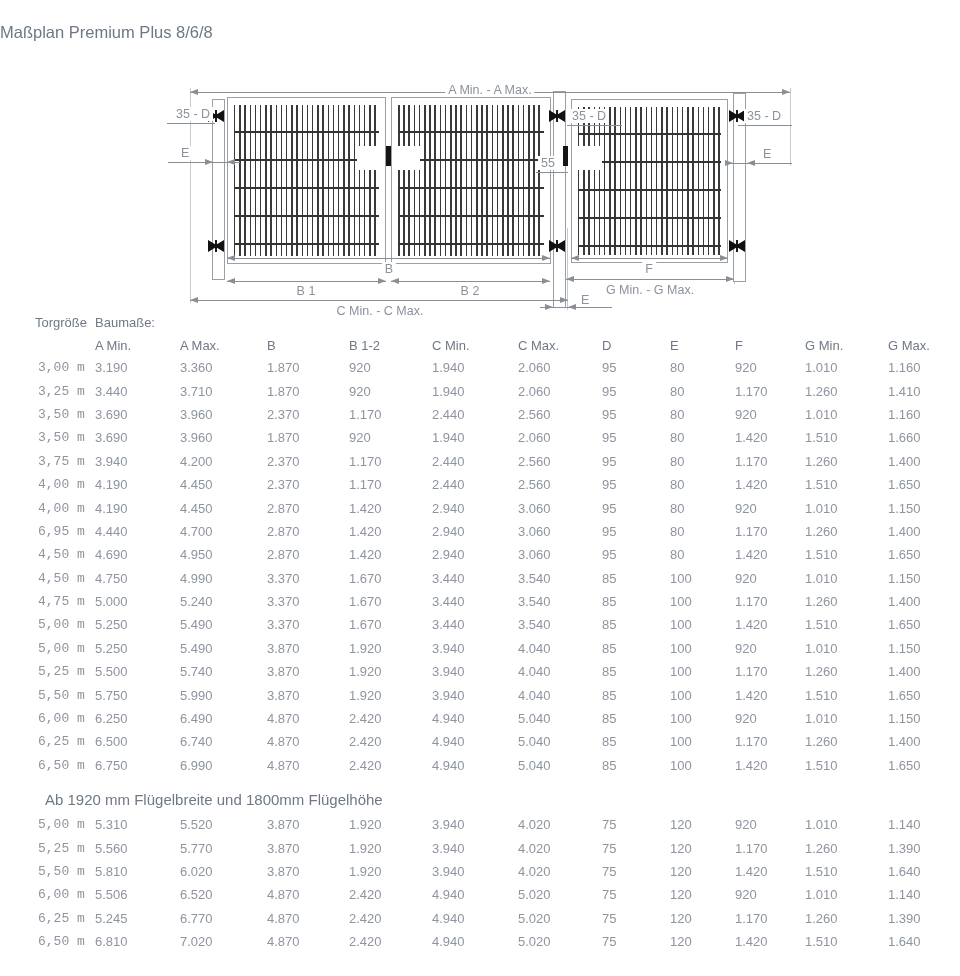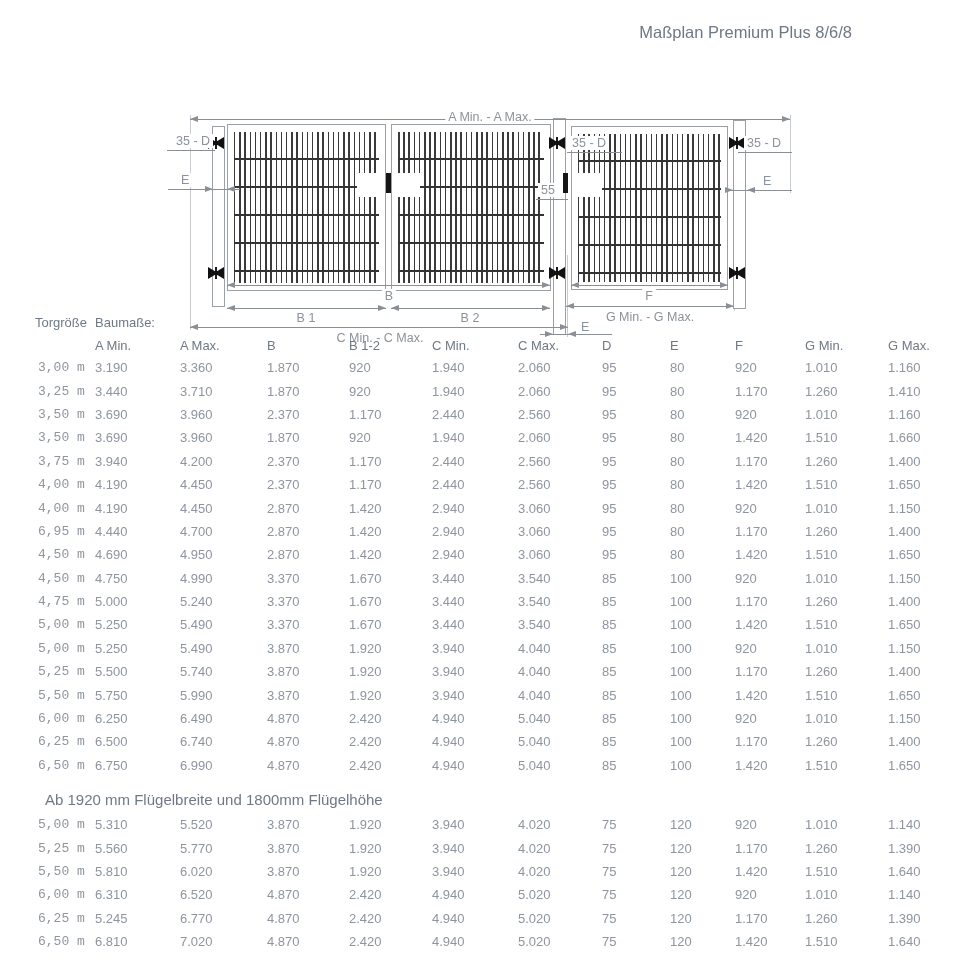--- a/index.html
+++ b/index.html
@@ -1,21 +1,21 @@
 <!DOCTYPE html>
 <html><head>
 <meta charset="utf-8">
 <style>
   html,body{margin:0;padding:0;background:#fff;}
   body{width:960px;height:976px;overflow:hidden;position:relative;
        font-family:"Liberation Sans","DejaVu Sans",sans-serif;}
-  .title{position:absolute;top:22px;left:0;width:852px;text-align:right;
+  .title{position:absolute;top:22px;left:0;width:852px;text-align:left;
          color:#6e7884;font-size:16.5px;line-height:21px;}
   
-  .diag{position:absolute;left:0;top:78px;width:960px;height:250px;margin-top:27px;}
+  .diag{position:absolute;left:0;top:78px;width:960px;height:250px;}
   .diag *{position:absolute;box-sizing:border-box;}
   .post{border:1px solid #9aa0a6;background:#fff;width:13px;}
   .frame{border:1.5px solid #9aa0a6;background:#fff;}
   .mesh{background-image:
       repeating-linear-gradient(180deg, rgba(0,0,0,0) 0 26px, #333 26px 28px),
       repeating-linear-gradient(90deg, #3a3a3a 0 1.5px, rgba(0,0,0,0) 1.5px 5.2px);}
   .cut{background:#fff;}
   .lock{background:#151515;width:5px;height:20px;}
   .hinge{width:16px;height:12px;background:#111;
      clip-path:polygon(0 0,44% 36%,44% 0,56% 0,56% 36%,100% 0,100% 100%,56% 64%,56% 100%,44% 100%,44% 64%,0 100%);}
@@ -451,21 +451,21 @@
         <span>3.940</span>
         <span>4.020</span>
         <span>75</span>
         <span>120</span>
         <span>1.420</span>
         <span>1.510</span>
         <span>1.640</span>
       </div>
       <div class="trow drow">
         <span>6,00 m</span>
-        <span>6.310</span>
+        <span>5.506</span>
         <span>6.520</span>
         <span>4.870</span>
         <span>2.420</span>
         <span>4.940</span>
         <span>5.020</span>
         <span>75</span>
         <span>120</span>
         <span>920</span>
         <span>1.010</span>
         <span>1.140</span>

